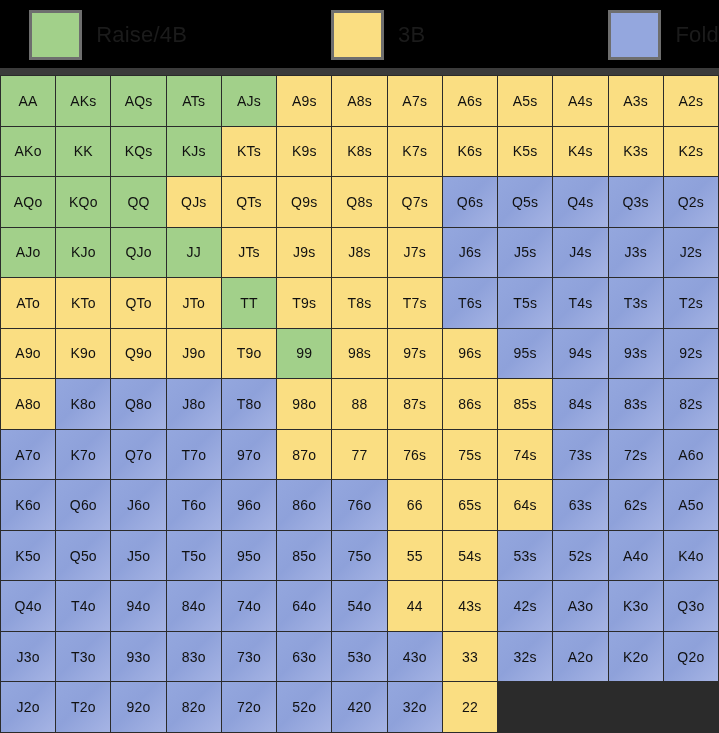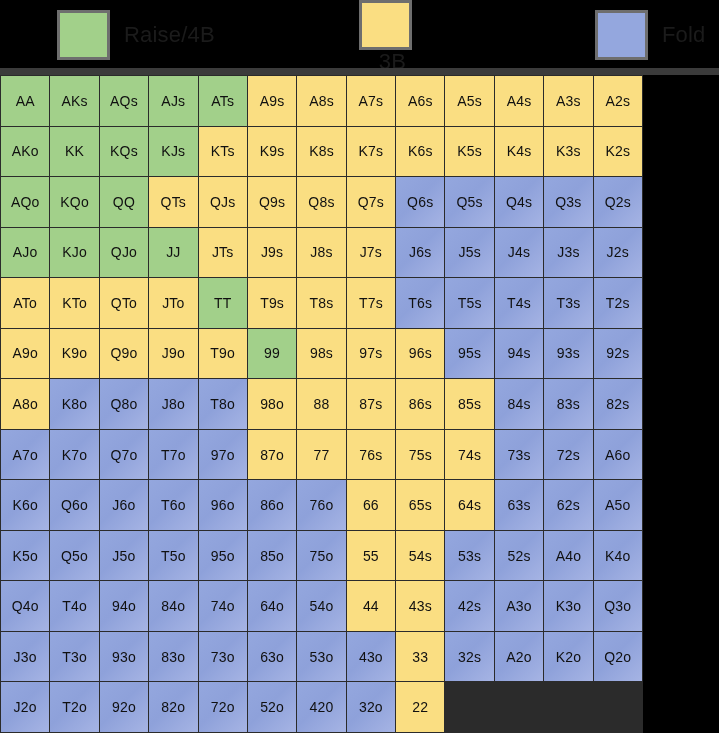--- a/index.html
+++ b/index.html
@@ -24,29 +24,30 @@
   
   #legend {
     position: absolute;
     left: 0;
     top: 0;
     width: 719px;
     height: 70px;
     background: #000000;
     display: flex;
     align-items: center;
+    justify-content: flex-end;
   }
 
   .legend-item {
     display: flex;
     align-items: center;
     height: 100%;
   }
   .legend-item.item-raise { margin-left: 57px; }
-  .legend-item.item-call  { margin-left: 144px; flex-direction: column; }
+  .legend-item.item-call  { margin-left: 144px; }
   .legend-item.item-fold  { margin-left: 139px; padding-left: 44px; }
 
   .legend-swatch {
     width: 53px;
     height: 50px;
     border: 3px solid #6e6e6e;
     box-sizing: border-box;
     flex: 0 0 auto;
   }
   .legend-label {
@@ -65,21 +66,21 @@
     width: 719px;
     height: 7px;
     background: #3b3b3b;
   }
 
   
   #grid {
     position: absolute;
     left: 0;
     top: 75px;
-    width: 643px;
+    width: 719px;
     height: 658px;
     display: grid;
     grid-template-columns: repeat(13, 1fr);
     grid-template-rows: repeat(13, 1fr);
     background: #2b2b2b;
     gap: 1px;
     padding: 1px;
     box-sizing: border-box;
   }
 
@@ -122,22 +123,22 @@
     </div>
 
   </div>
 
   <div id="legend-divider"></div>
 
   <div id="grid">
       <div class="cell c-raise">AA</div>
       <div class="cell c-raise">AKs</div>
       <div class="cell c-raise">AQs</div>
+      <div class="cell c-raise">ATs</div>
       <div class="cell c-raise">AJs</div>
-      <div class="cell c-raise">ATs</div>
       <div class="cell c-call">A9s</div>
       <div class="cell c-call">A8s</div>
       <div class="cell c-call">A7s</div>
       <div class="cell c-call">A6s</div>
       <div class="cell c-call">A5s</div>
       <div class="cell c-call">A4s</div>
       <div class="cell c-call">A3s</div>
       <div class="cell c-call">A2s</div>
       <div class="cell c-raise">AKo</div>
       <div class="cell c-raise">KK</div>
@@ -148,22 +149,22 @@
       <div class="cell c-call">K8s</div>
       <div class="cell c-call">K7s</div>
       <div class="cell c-call">K6s</div>
       <div class="cell c-call">K5s</div>
       <div class="cell c-call">K4s</div>
       <div class="cell c-call">K3s</div>
       <div class="cell c-call">K2s</div>
       <div class="cell c-raise">AQo</div>
       <div class="cell c-raise">KQo</div>
       <div class="cell c-raise">QQ</div>
+      <div class="cell c-call">QJs</div>
       <div class="cell c-call">QTs</div>
-      <div class="cell c-call">QJs</div>
       <div class="cell c-call">Q9s</div>
       <div class="cell c-call">Q8s</div>
       <div class="cell c-call">Q7s</div>
       <div class="cell c-fold">Q6s</div>
       <div class="cell c-fold">Q5s</div>
       <div class="cell c-fold">Q4s</div>
       <div class="cell c-fold">Q3s</div>
       <div class="cell c-fold">Q2s</div>
       <div class="cell c-raise">AJo</div>
       <div class="cell c-raise">KJo</div>

